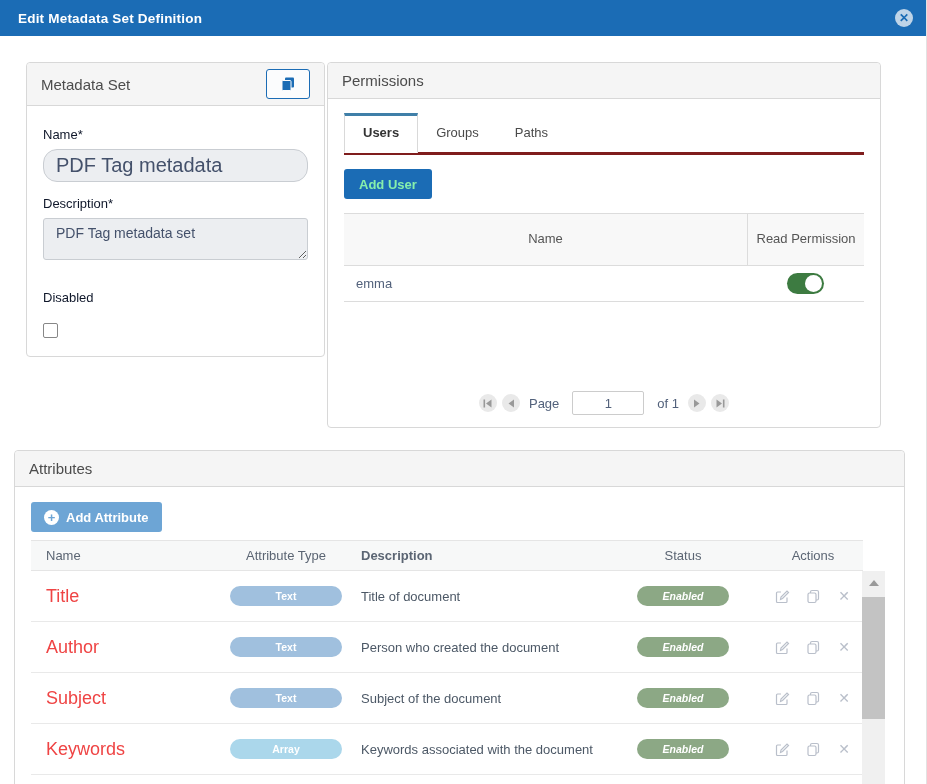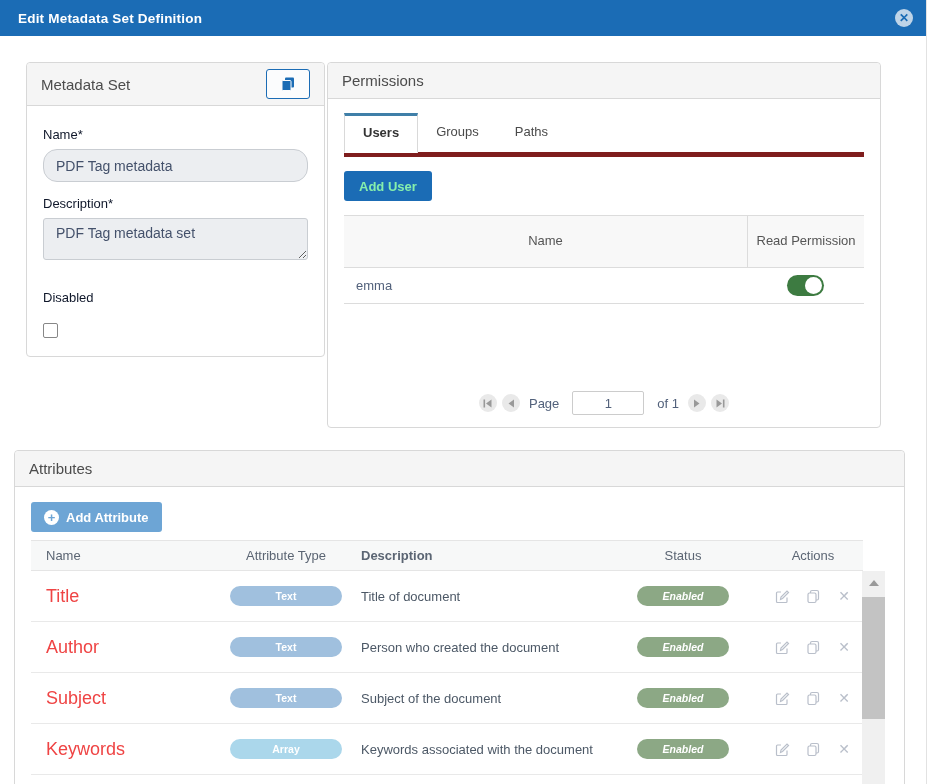--- a/index.html
+++ b/index.html
@@ -39,39 +39,39 @@
     border:1px solid #1b6cb5; border-radius:3px; display:flex;
     align-items:center; justify-content:center; cursor:pointer;
   }
   .metadata-body { padding:0 16px; }
   .field-label { display:block; color:#0f172a; font-size:13px; }
   .lbl-name { margin:21px 0 7px; }
   .lbl-desc { margin:14px 0 7px; }
   .lbl-disabled { margin:26px 0 0; }
   .text-input {
     width:100%; height:33px; background:#eceef1; border:1px solid #c9cdd2;
-    border-radius:14px; padding:4px 12px; font-size:14px; color:#44516b;
+    border-radius:14px; padding:4px 12px; font-size:20px; color:#44516b;
     font-family:"Liberation Sans", sans-serif;
   }
   .text-area {
     width:100%; height:42px; background:#eceef1; border:1px solid #c9cdd2;
     border-radius:3px; padding:6px 12px; font-size:14px; color:#44516b;
     font-family:"Liberation Sans", sans-serif; resize:vertical;
   }
   .checkbox {
     appearance:none; -webkit-appearance:none; width:15px; height:15px;
     border:1px solid #878787; border-radius:2px; background:#fff;
     margin-top:18px; cursor:pointer; display:block;
   }
 
   
   .permissions-panel { left:327px; top:62px; width:554px; height:366px; }
   .permissions-panel .panel-header { height:36px; }
   .permissions-body { position:relative; padding:14px 16px 0; height:328px; }
-  .tabs { display:flex; align-items:flex-start; border-bottom:5px solid #7f1d1d; }
+  .tabs { display:flex; align-items:center; border-bottom:3px solid #7f1d1d; }
   .tab {
     font-size:13px; color:#4a4a4a; padding:11px 18px 12px; cursor:pointer;
   }
   .tab.active {
     font-weight:bold; color:#333; background:#fff;
     border:1px solid #d9d9d9; border-top:3px solid #3f7fa8; border-bottom:1px solid #fff;
     margin-bottom:-1px; padding:9px 18px 12px;
   }
   .add-user-btn {
     margin-top:14px; height:30px; padding:0 15px; background:#1b6cb5;

